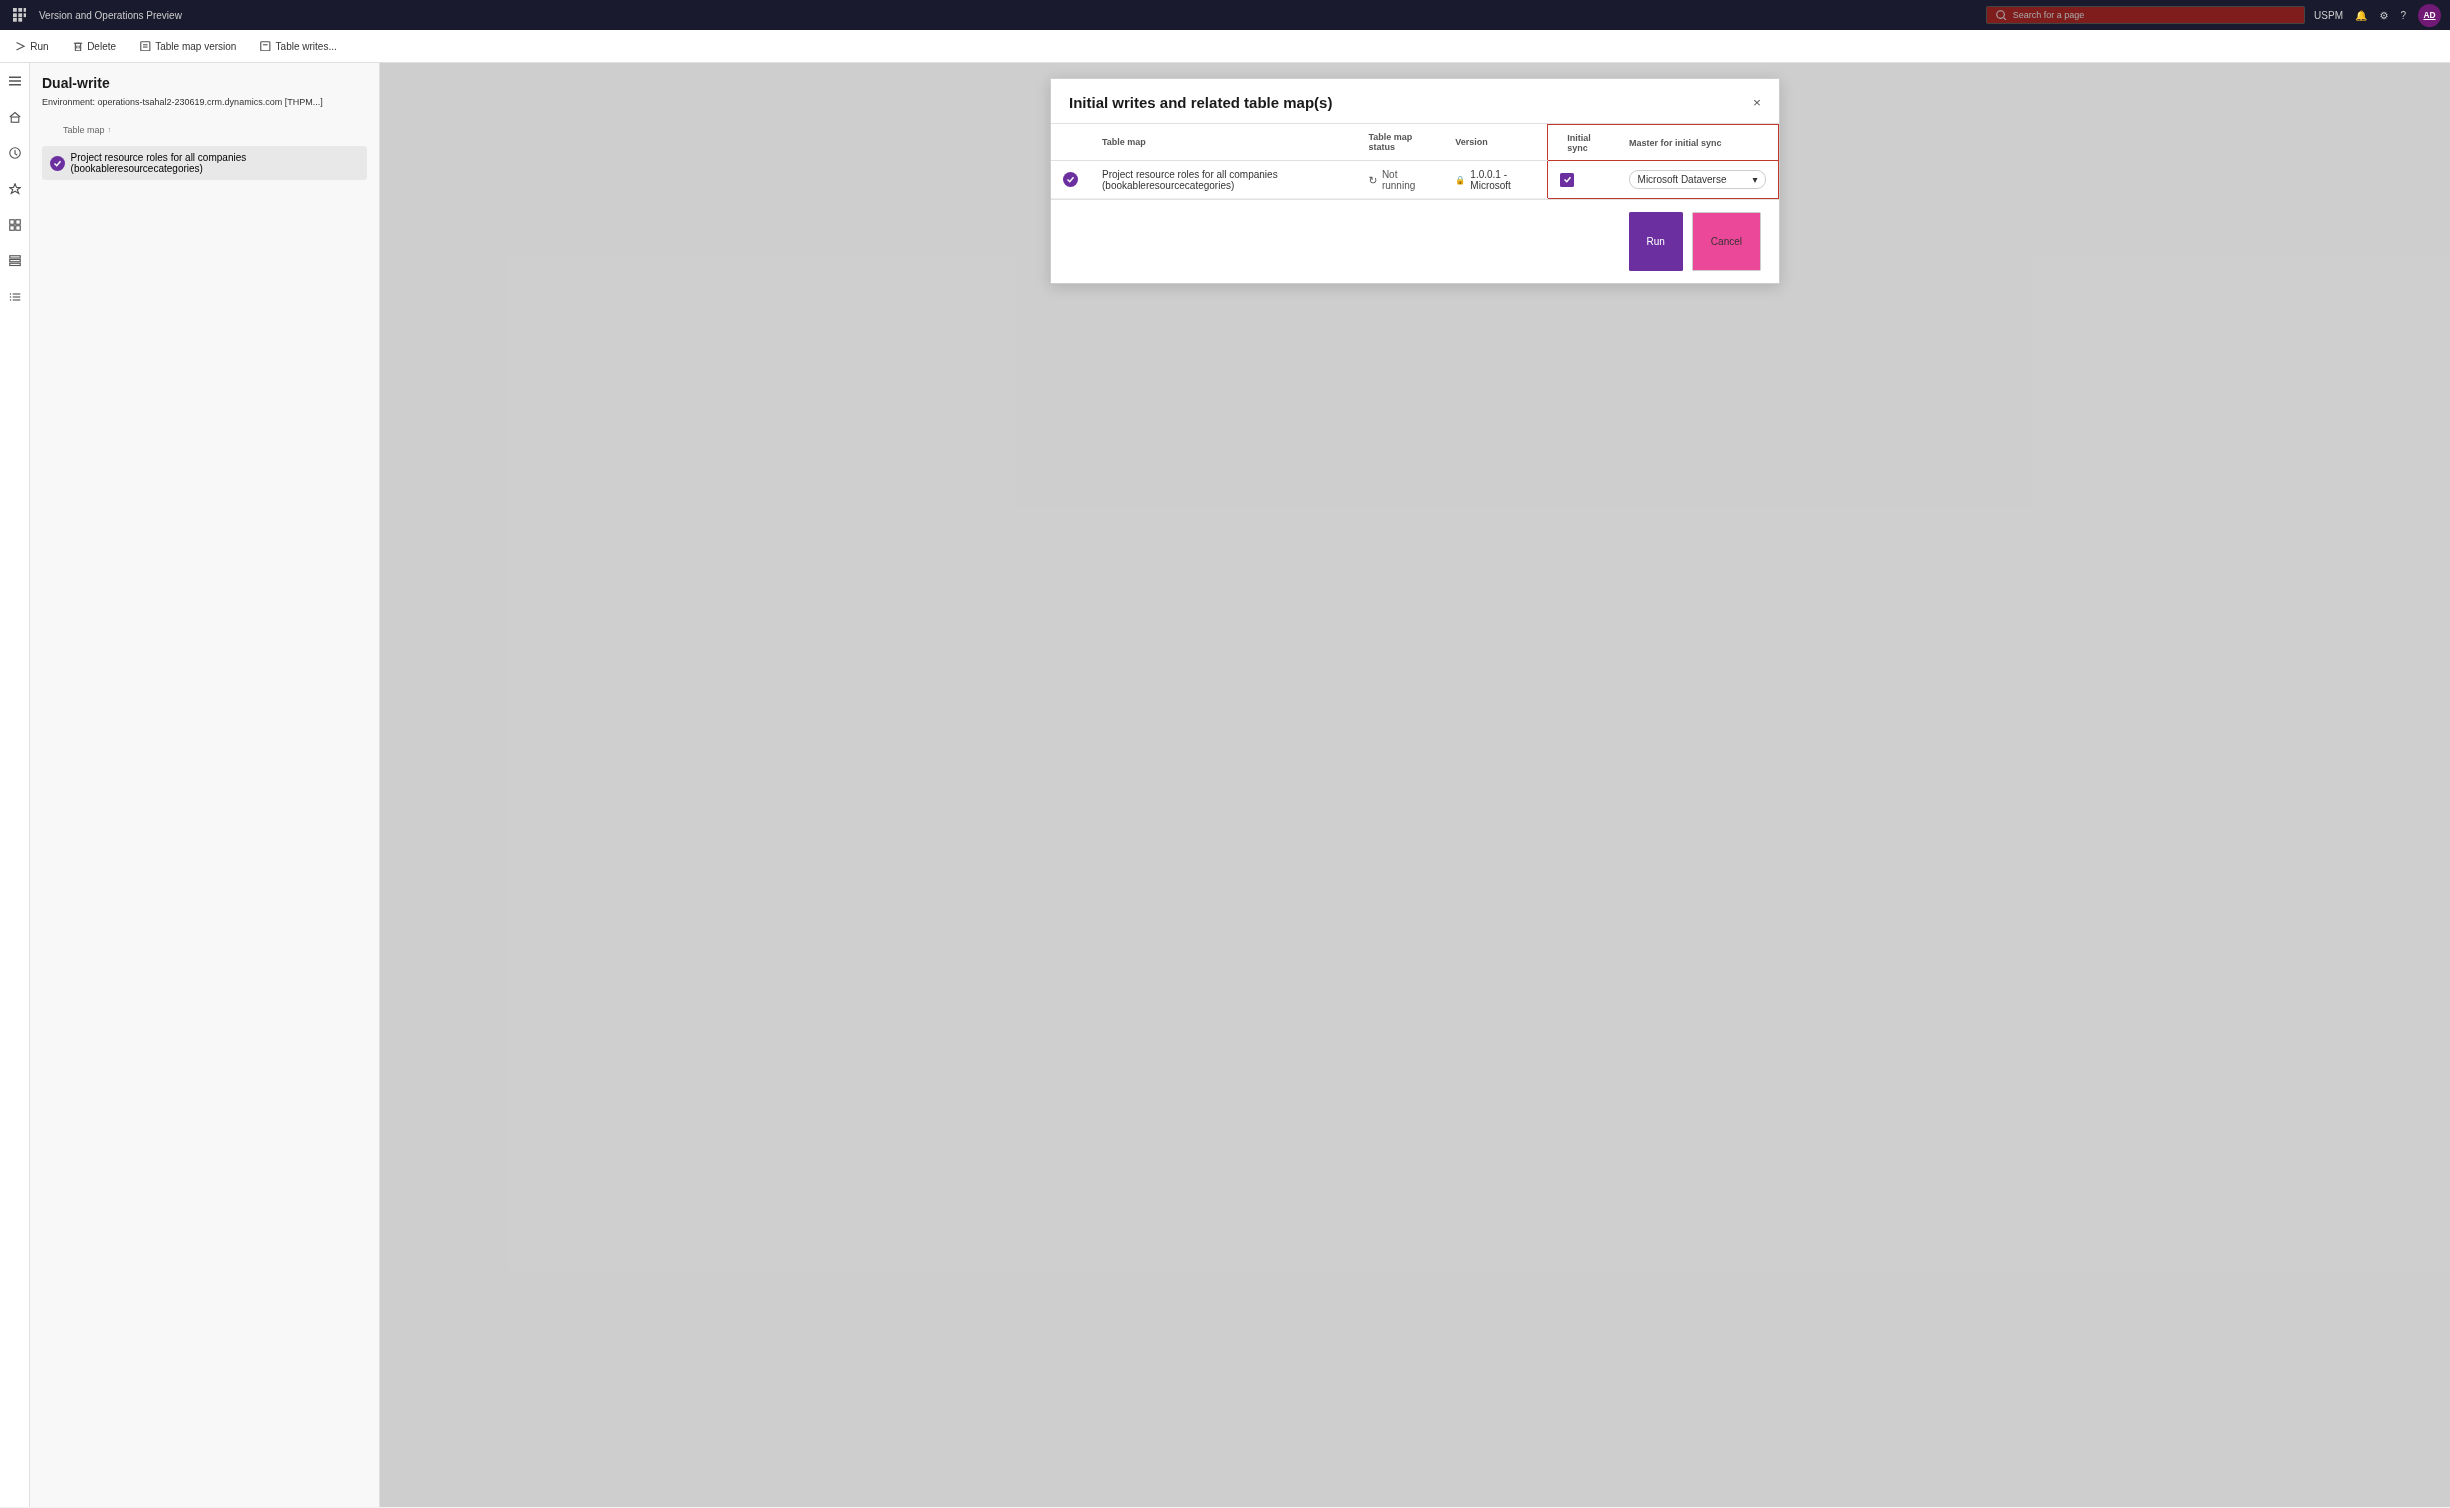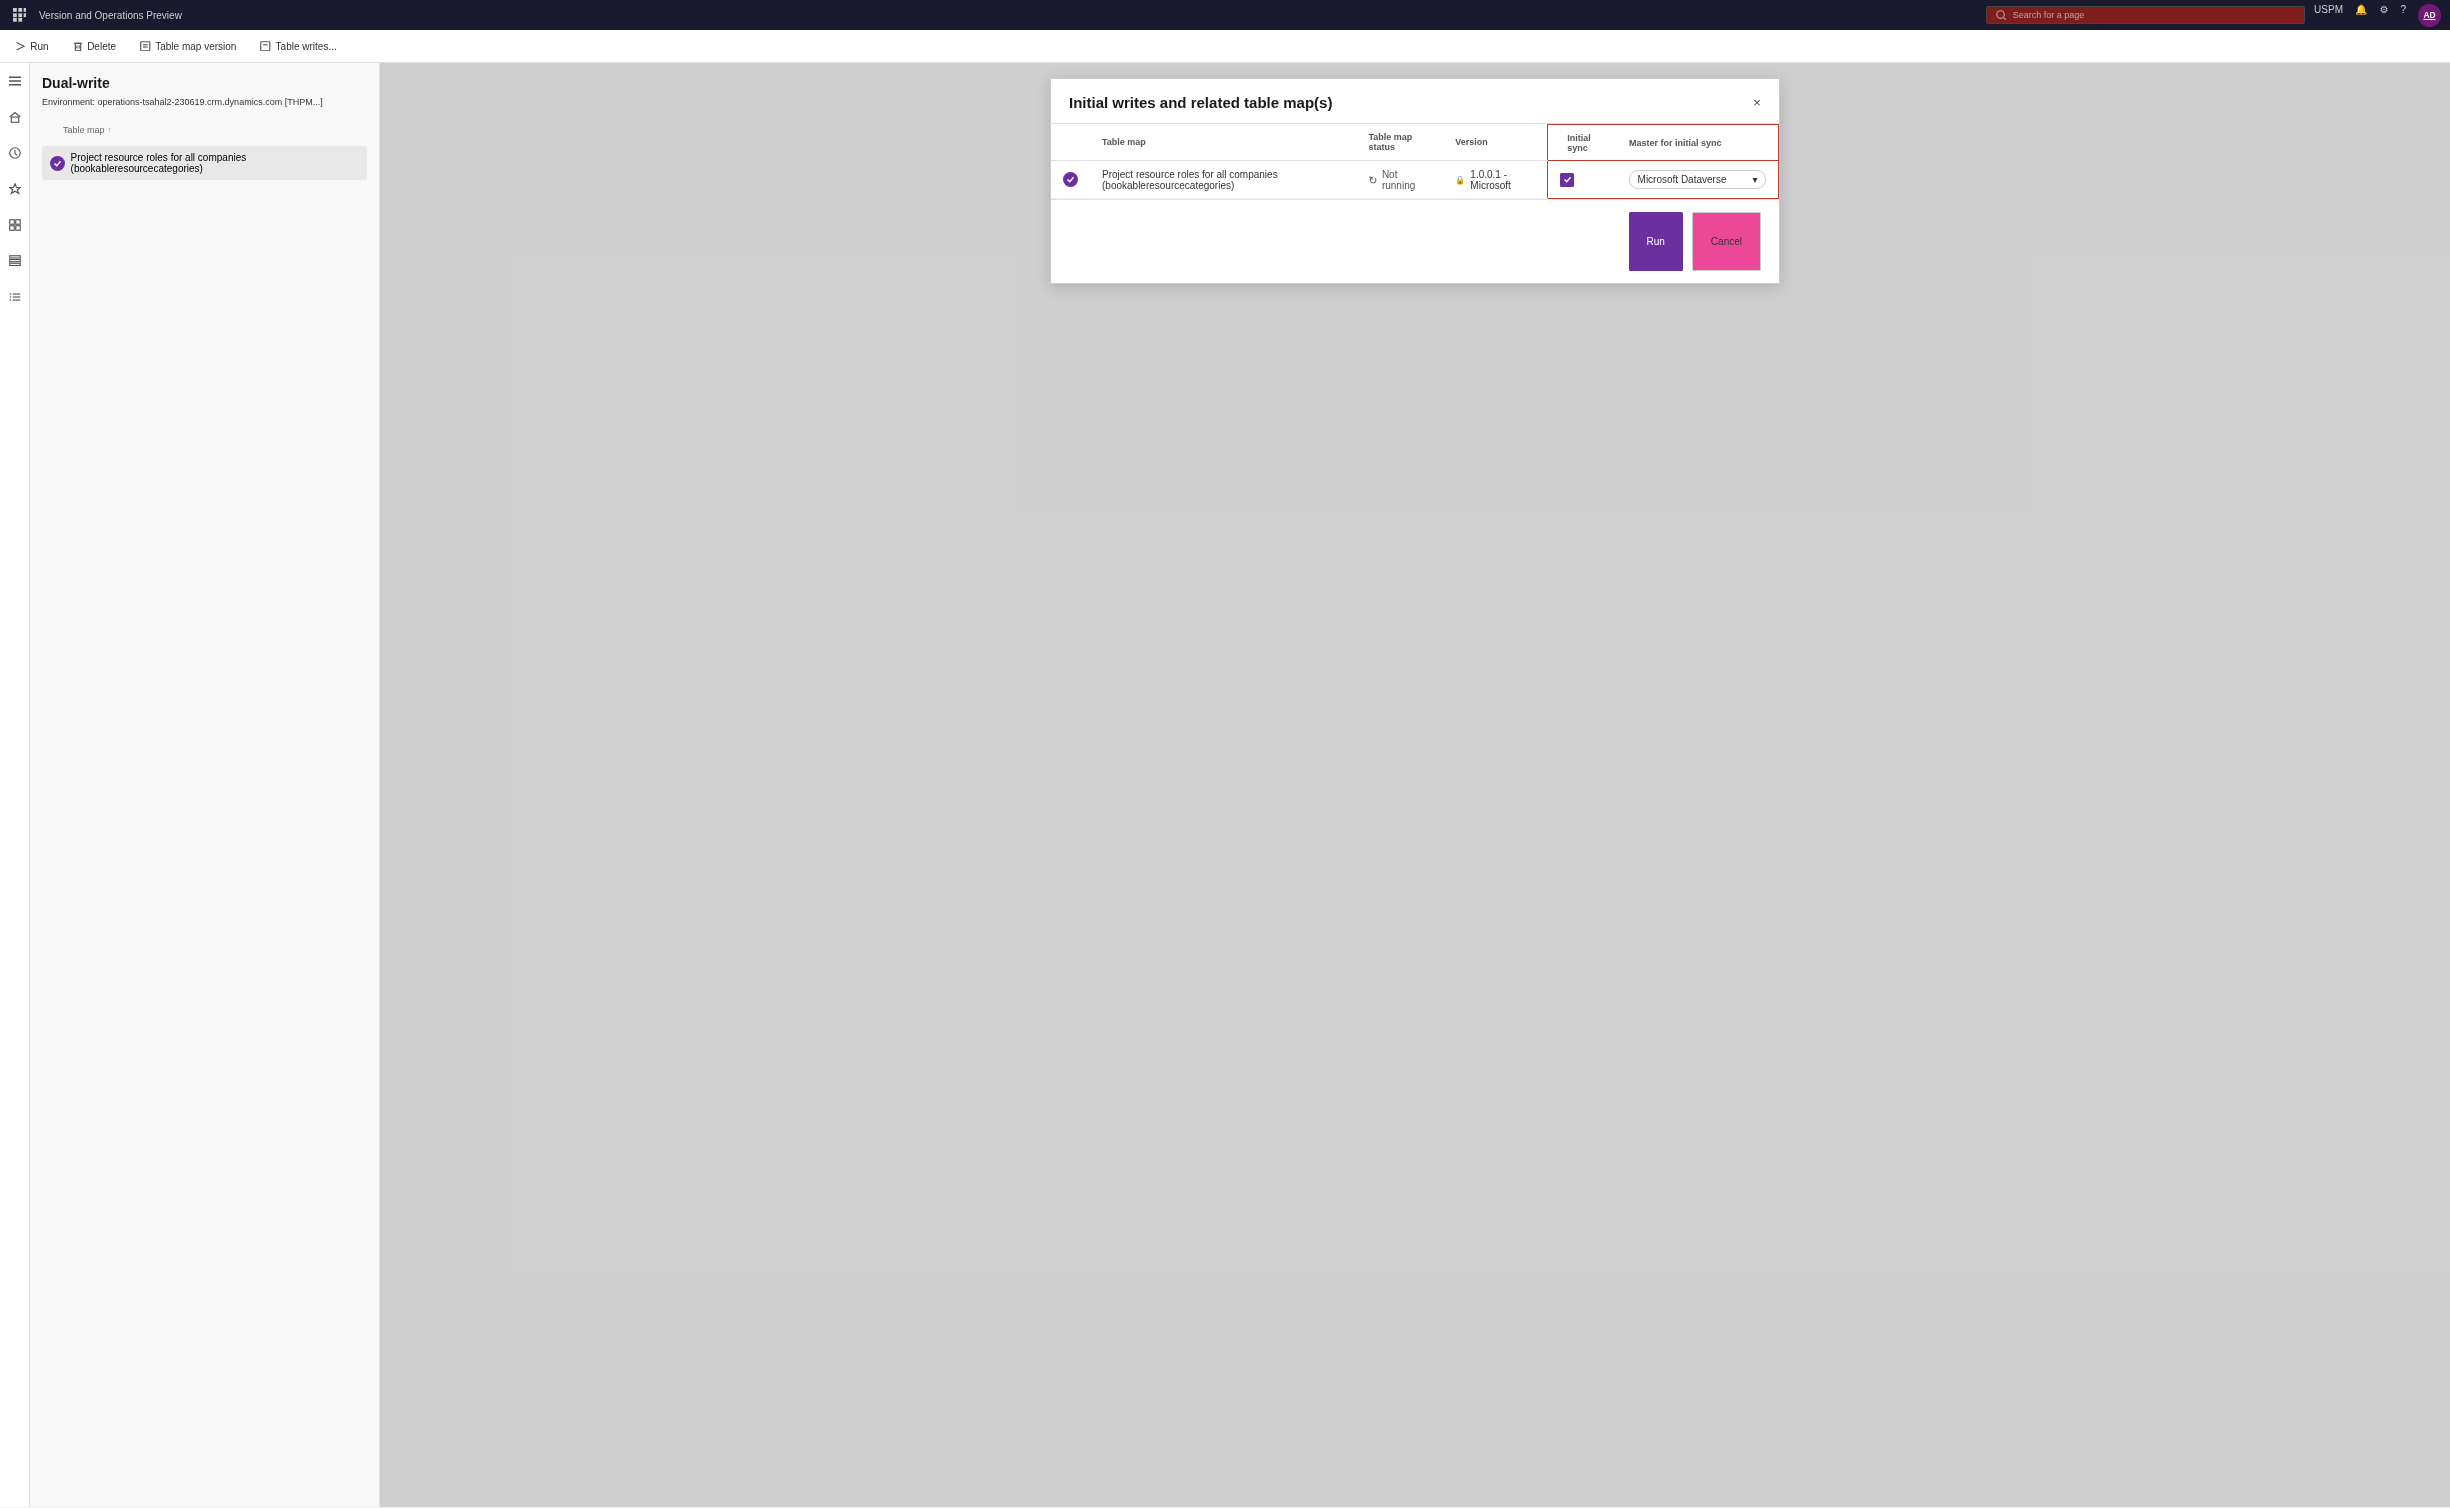--- a/index.html
+++ b/index.html
@@ -21,21 +21,21 @@
     }
     .top-nav .app-title {
       font-size: 10px; color: #ccc; flex: 1;
     }
     .top-nav .search-bar {
       display: flex; align-items: center;
       background: #7f1d1d; border: 0.8px solid #444; border-radius: 1.5px;
       padding: 3px 9px; width: 319px; gap: 6px; cursor: pointer;
     }
     .top-nav .search-bar span { color: #aaa; font-size: 9px; }
-    .top-nav .nav-icons { display: flex; align-items: flex-start; gap: 12px; }
+    .top-nav .nav-icons { display: flex; align-items: center; gap: 12px; }
     .top-nav .nav-icons span { color: #ccc; font-size: 10px; cursor: pointer; }
     .top-nav .user-avatar {
       width: 23px; height: 23px; border-radius: 50%;
       background: #701a75; display: flex; align-items: center; justify-content: center;
       font-size: 8.4px; font-weight: 600; color: #fff; cursor: pointer; text-decoration: underline;
     }
 
     
     .toolbar {
       display: flex; align-items: center;

